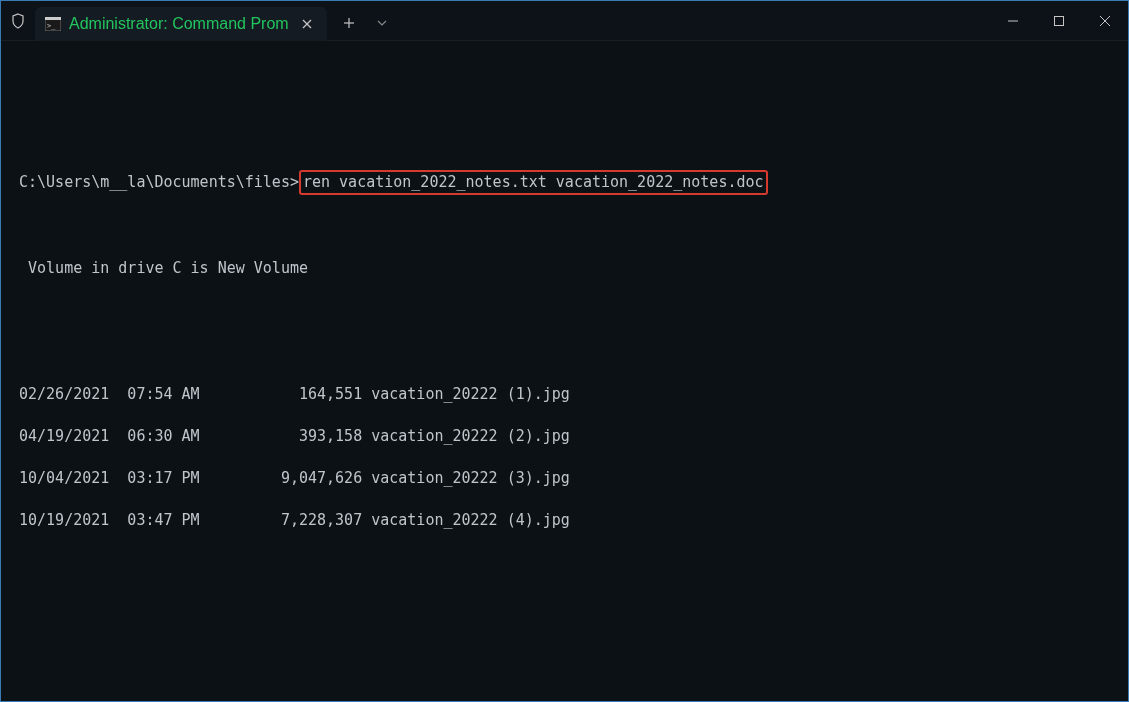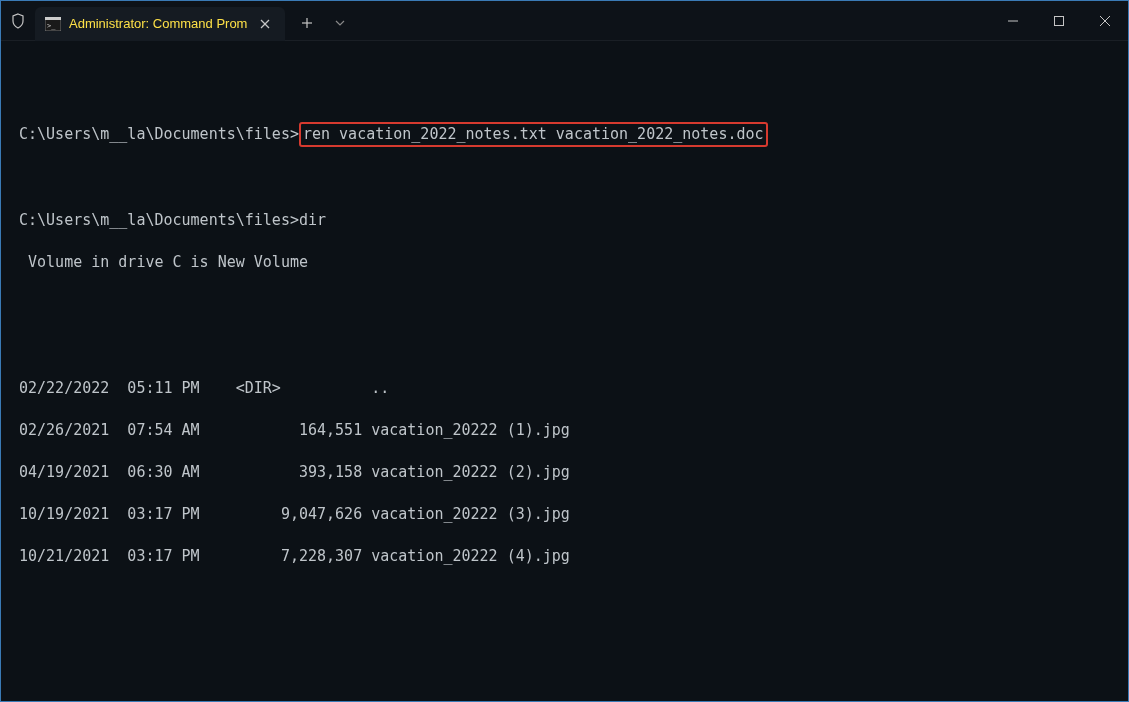--- a/index.html
+++ b/index.html
@@ -50,22 +50,22 @@
     }
     .tab-icon {
       width: 16px;
       height: 16px;
       margin-right: 8px;
       display: flex;
       align-items: center;
       justify-content: center;
     }
     .tab-title {
-      color: #fde047;
-      font-size: 13px;
+      color: #22c55e;
+      font-size: 16px;
       font-family: 'Segoe UI', sans-serif;
       flex: 1;
       white-space: nowrap;
       overflow: hidden;
     }
     .tab-close {
       width: 20px;
       height: 20px;
       display: flex;
       align-items: center;
@@ -116,20 +116,21 @@
       font-size: 15px;
       line-height: 21px;
       white-space: pre;
       font-family: Consolas, monospace;
     }
     .highlight-box {
       border: 2px solid #d63a2f;
       border-radius: 3px;
       padding: 0 2px;
       display: inline-block;
+      margin-top: 48px;
     }
     .line {
       min-height: 21px;
     }
   </style>
 </head>
 <body>
 
 <div class="titlebar">
   <div class="titlebar-left">
@@ -183,27 +184,25 @@
         <line x1="10" y1="0" x2="0" y2="10"></line>
       </svg>
     </div>
   </div>
 </div>
 
 <div class="terminal-content">
 <div class="line">&nbsp;</div>
 <div class="line"><span>C:\Users\m__la\Documents\files&gt;</span><span class="highlight-box"><span>ren vacation_2022_notes.txt vacation_2022_notes.doc</span></span></div>
 <div class="line">&nbsp;</div>
-<div class="line"><span>C:\Users\m__la\Documents\files&gt;</span><span>dir</span></div>
 <div class="line"> Volume in drive C is New Volume</div>
 <div class="line">&nbsp;</div>
 <div class="line">&nbsp;</div>
-<div class="line">02/22/2022  05:11 PM    &lt;DIR&gt;          ..</div>
 <div class="line">02/26/2021  07:54 AM           164,551 vacation_20222 (1).jpg</div>
 <div class="line">04/19/2021  06:30 AM           393,158 vacation_20222 (2).jpg</div>
-<div class="line">10/19/2021  03:17 PM         9,047,626 vacation_20222 (3).jpg</div>
-<div class="line">10/21/2021  03:17 PM         7,228,307 vacation_20222 (4).jpg</div>
+<div class="line">10/04/2021  03:17 PM         9,047,626 vacation_20222 (3).jpg</div>
+<div class="line">10/19/2021  03:47 PM         7,228,307 vacation_20222 (4).jpg</div>
 
 
 
 
 
 </div>
 
 </body></html>

